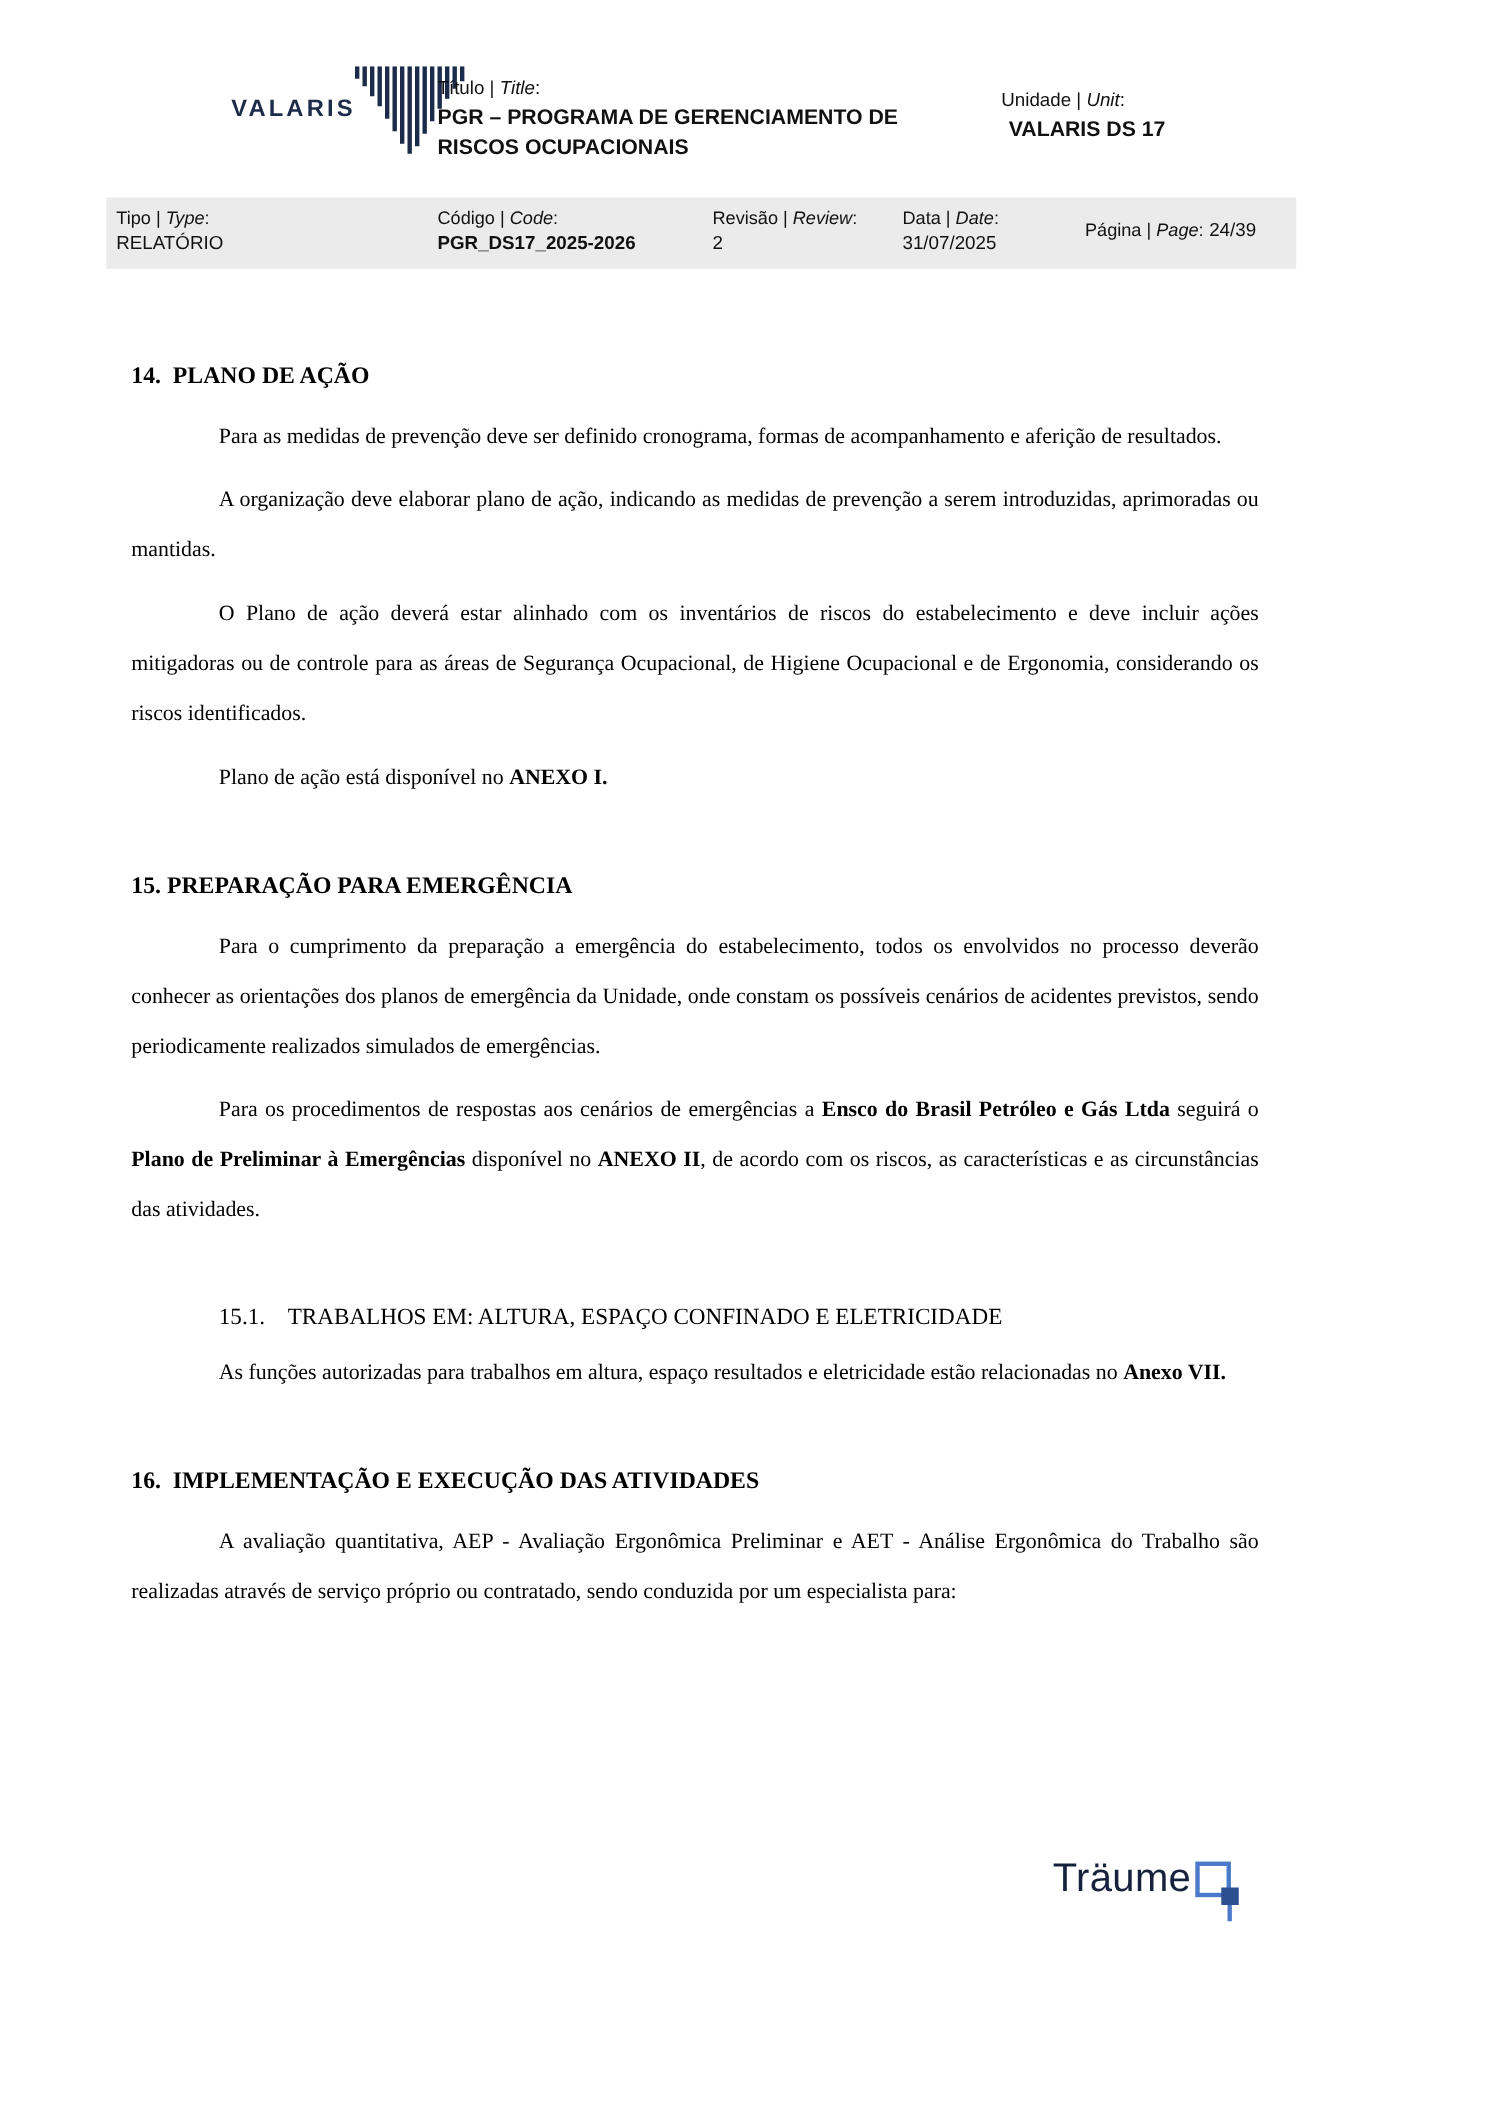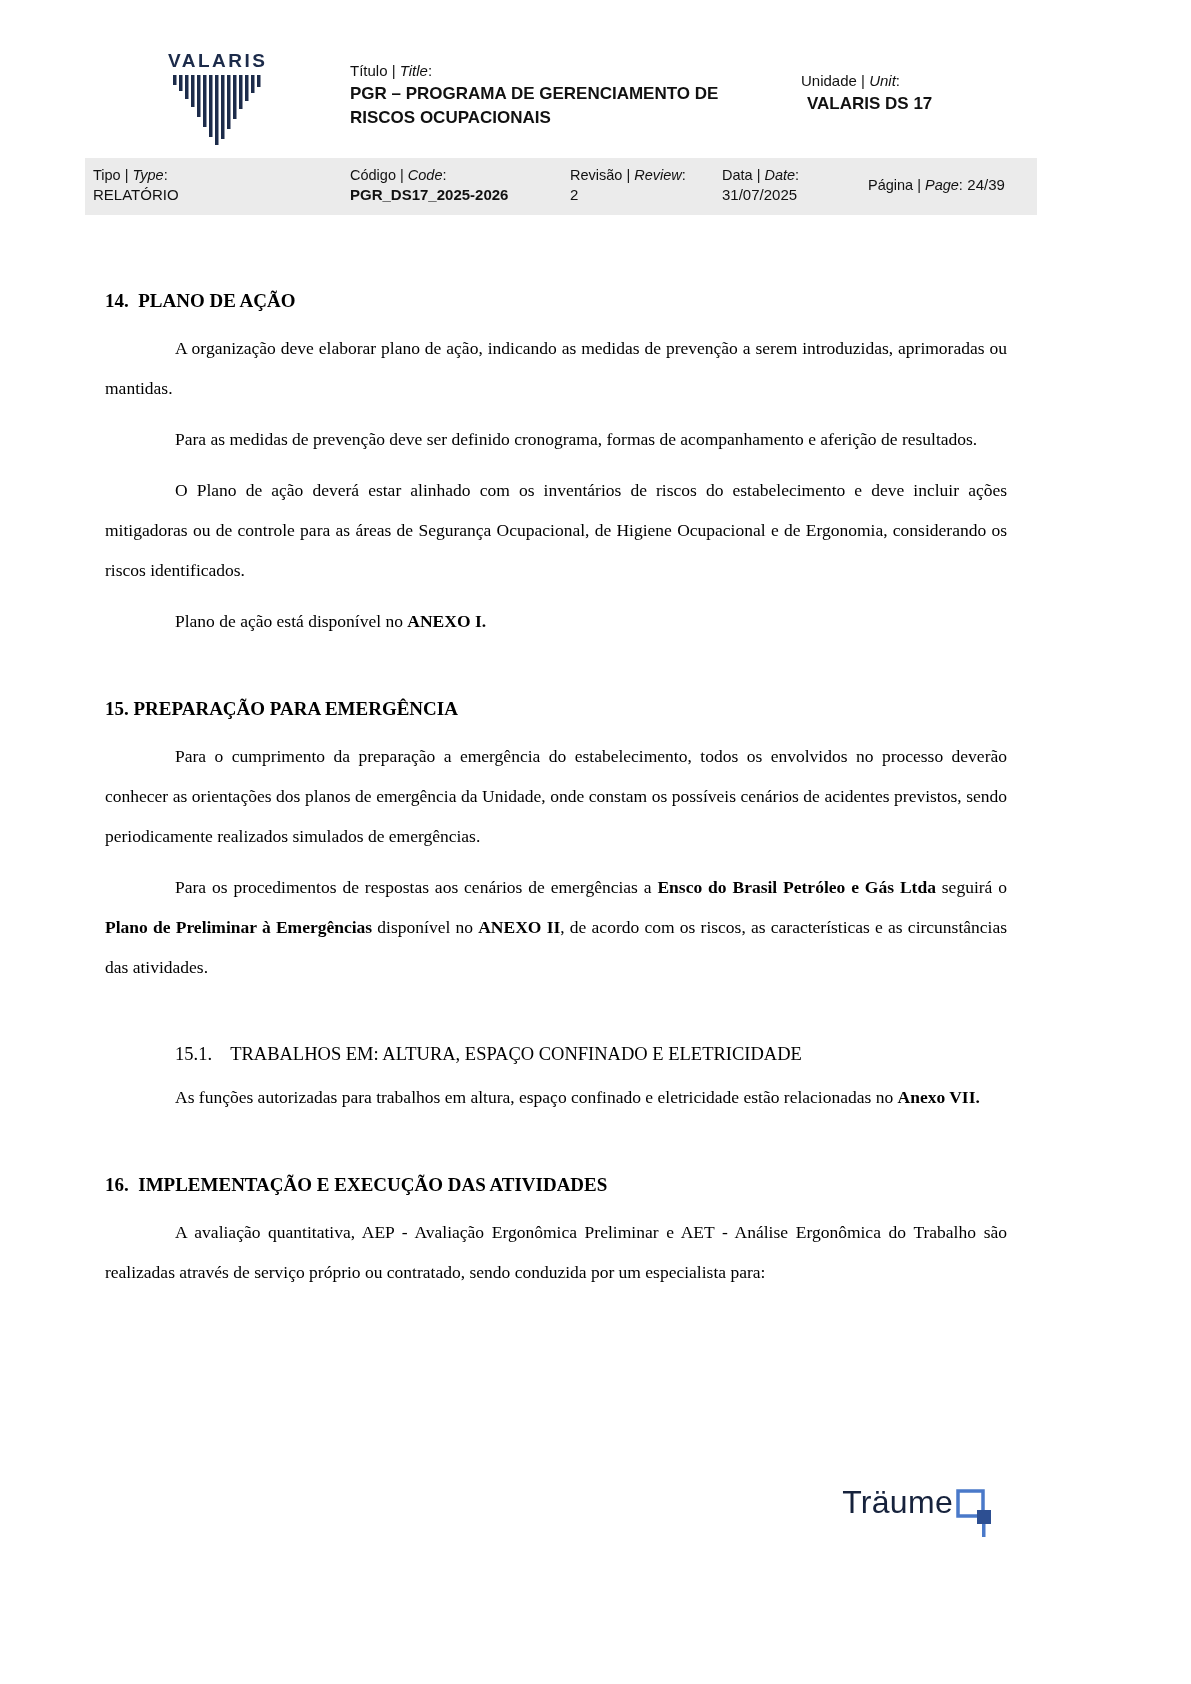--- a/index.html
+++ b/index.html
@@ -6,21 +6,21 @@
   html, body { background:#ffffff; }
   .page {
     position:relative; width:1191px; height:1684px; margin:0 auto;
     background:#ffffff; color:#111;
     font-family:"Liberation Sans", sans-serif;
     overflow:hidden;
   }
 
   
   .doc-header { position:absolute; left:0; top:0; width:100%; height:158px; }
-  .logo { position:absolute; left:168px; top:50px; display:flex; flex-direction:column; align-items:center; }
+  .logo { position:absolute; left:185px; top:50px; display:flex; flex-direction:row; align-items:center; }
   .logo-text { font-weight:bold; font-size:19px; letter-spacing:2.5px; color:#1c2b4a; }
   .logo-bars { margin-top:3px; display:block; }
   .title-block { position:absolute; left:350px; top:62px; width:400px; }
   .label-line { font-size:15px; color:#111; margin-bottom:3px; }
   .label-line i { font-style:italic; }
   .title-text { font-weight:bold; font-size:17px; line-height:24px; }
   .unit-block { position:absolute; left:801px; top:72px; width:250px; }
   .unit-text { font-weight:bold; font-size:17px; margin-top:5px; margin-left:6px; }
 
   
@@ -130,29 +130,29 @@
       <div class="meta-value">31/07/2025</div>
     </div>
     <div class="meta-cell c5">
       <span class="label-line"><span>Página</span><span> | </span><i>Page</i><span>:</span></span>
       <span class="meta-value">24/39</span>
     </div>
   </div>
 
   <main>
       <h2 class="doc-h1 first">14.  PLANO DE AÇÃO</h2>
+      <p class="doc-p"><span>Para as medidas de prevenção deve ser definido cronograma, formas de acompanhamento e aferição de resultados.</span></p>
       <p class="doc-p"><span>A organização deve elaborar plano de ação, indicando as medidas de prevenção a serem introduzidas, aprimoradas ou mantidas.</span></p>
-      <p class="doc-p"><span>Para as medidas de prevenção deve ser definido cronograma, formas de acompanhamento e aferição de resultados.</span></p>
       <p class="doc-p"><span>O Plano de ação deverá estar alinhado com os inventários de riscos do estabelecimento e deve incluir ações mitigadoras ou de controle para as áreas de Segurança Ocupacional, de Higiene Ocupacional e de Ergonomia, considerando os riscos identificados.</span></p>
       <p class="doc-p"><span>Plano de ação está disponível no </span><span class="b">ANEXO I.</span></p>
       <h2 class="doc-h1">15. PREPARAÇÃO PARA EMERGÊNCIA</h2>
       <p class="doc-p"><span>Para o cumprimento da preparação a emergência do estabelecimento, todos os envolvidos no processo deverão conhecer as orientações dos planos de emergência da Unidade, onde constam os possíveis cenários de acidentes previstos, sendo periodicamente realizados simulados de emergências.</span></p>
       <p class="doc-p"><span>Para os procedimentos de respostas aos cenários de emergências a </span><span class="b i">Ensco do Brasil Petróleo e Gás Ltda</span><span> seguirá o </span><span class="b">Plano de Preliminar à Emergências</span><span> disponível no </span><span class="b">ANEXO II</span><span>, de acordo com os riscos, as características e as circunstâncias das atividades.</span></p>
       <h3 class="doc-h2">15.1.    TRABALHOS EM: ALTURA, ESPAÇO CONFINADO E ELETRICIDADE</h3>
-      <p class="doc-p"><span>As funções autorizadas para trabalhos em altura, espaço confinado e eletricidade estão relacionadas no </span><span class="b">Anexo VII.</span></p>
+      <p class="doc-p"><span>As funções autorizadas para trabalhos em altura, espaço resultados e eletricidade estão relacionadas no </span><span class="b">Anexo VII.</span></p>
       <h2 class="doc-h1">16.  IMPLEMENTAÇÃO E EXECUÇÃO DAS ATIVIDADES</h2>
       <p class="doc-p"><span>A avaliação quantitativa, AEP - Avaliação Ergonômica Preliminar e AET - Análise Ergonômica do Trabalho são realizadas através de serviço próprio ou contratado, sendo conduzida por um especialista para:</span></p>
     </main>
 
   <div class="footer-logo">
     <span class="brand-text">Träume</span>
     <svg class="brand-icon" width="42" height="50" viewBox="0 0 42 50">
       <rect x="3" y="3" width="25" height="25" fill="#ffffff" stroke="#4a79c9" stroke-width="3.5"></rect>
       <rect x="22" y="22" width="14" height="14" fill="#2d4f92"></rect>
       <rect x="27" y="36" width="3.5" height="13" fill="#4a79c9"></rect>

